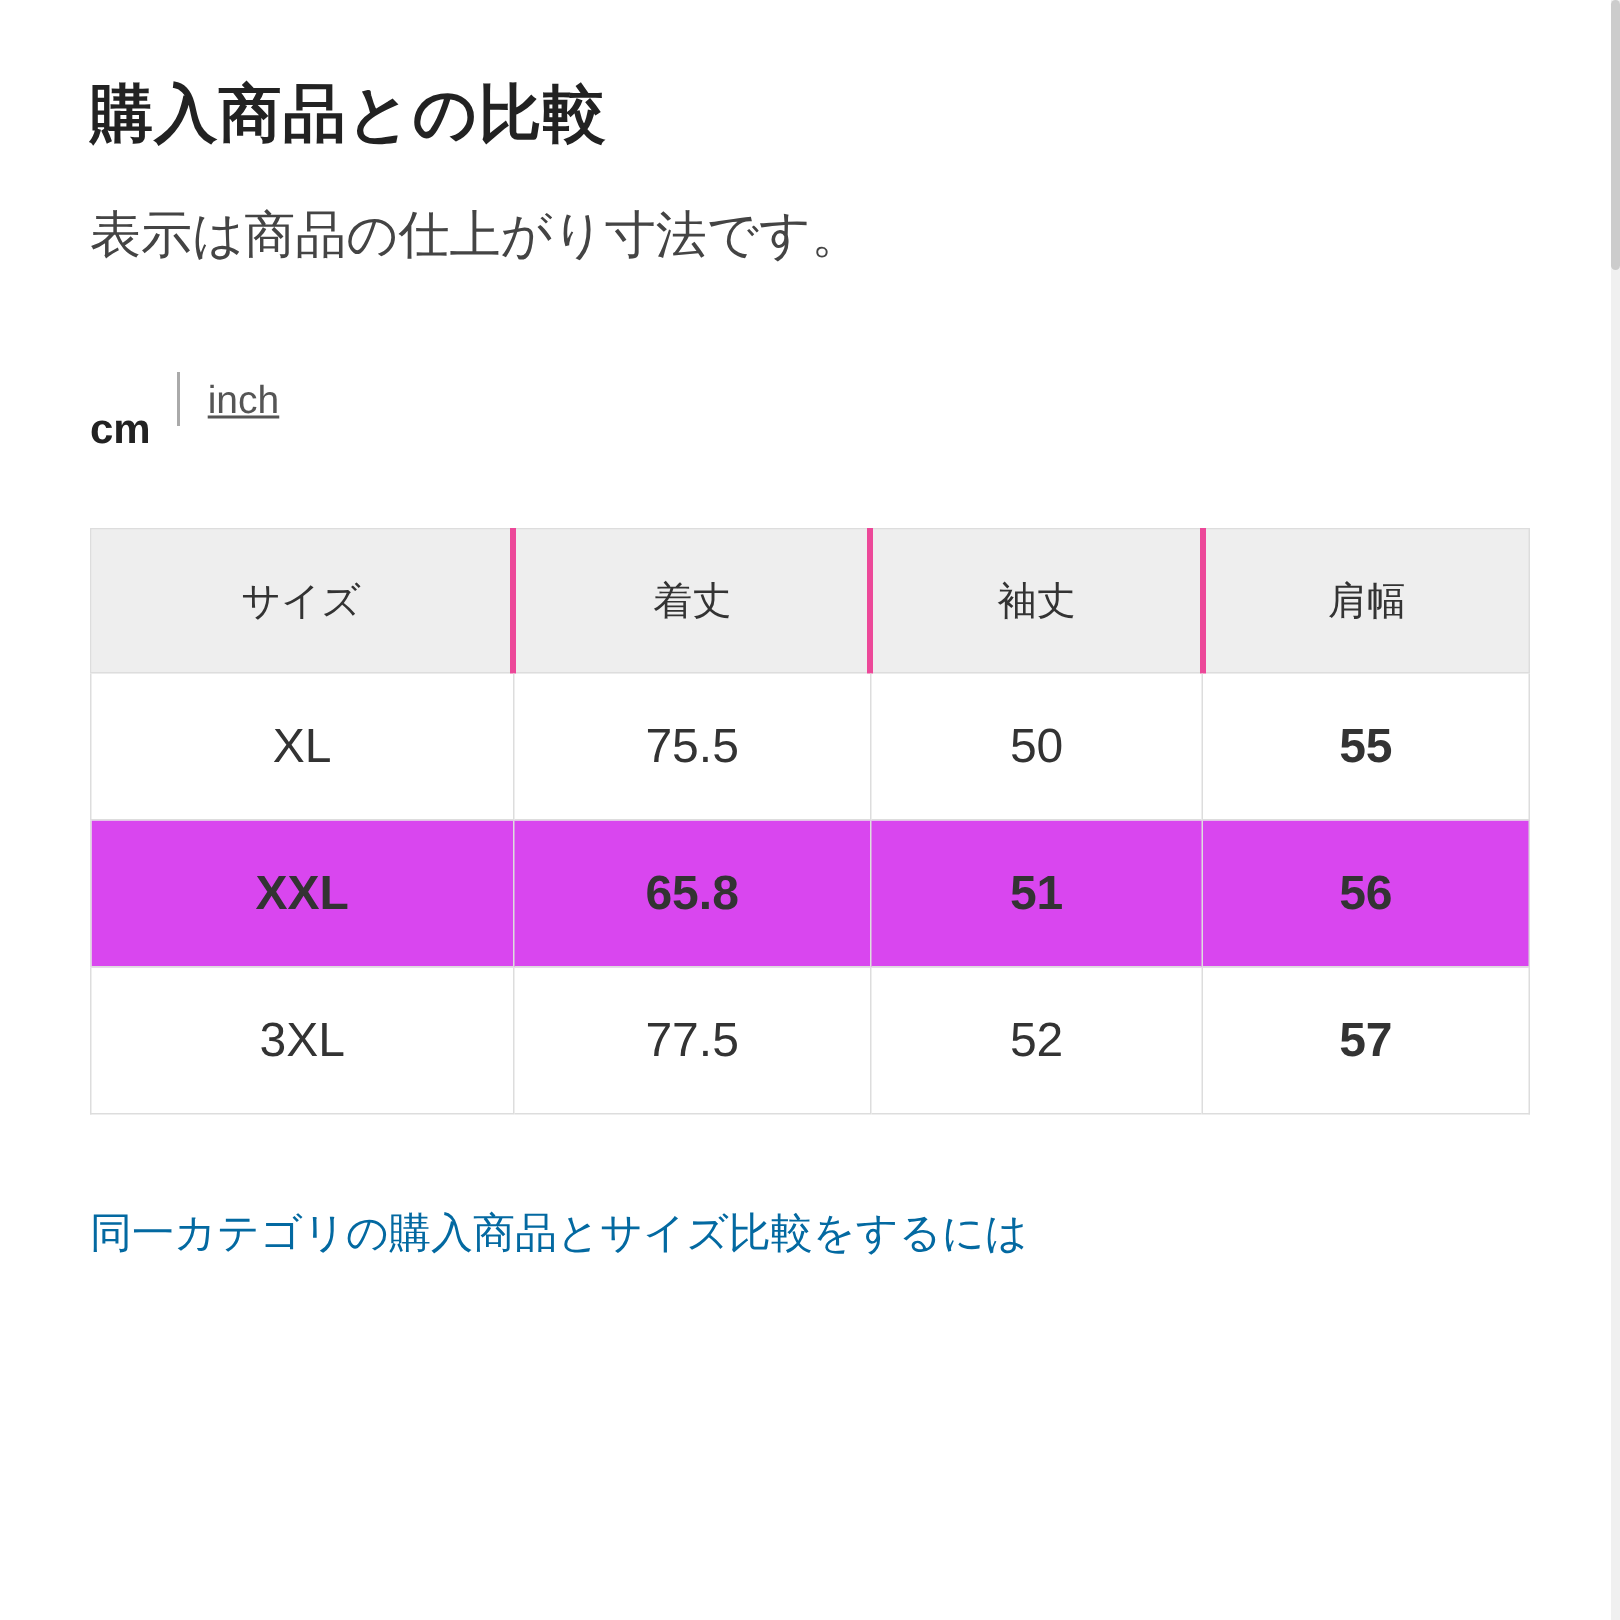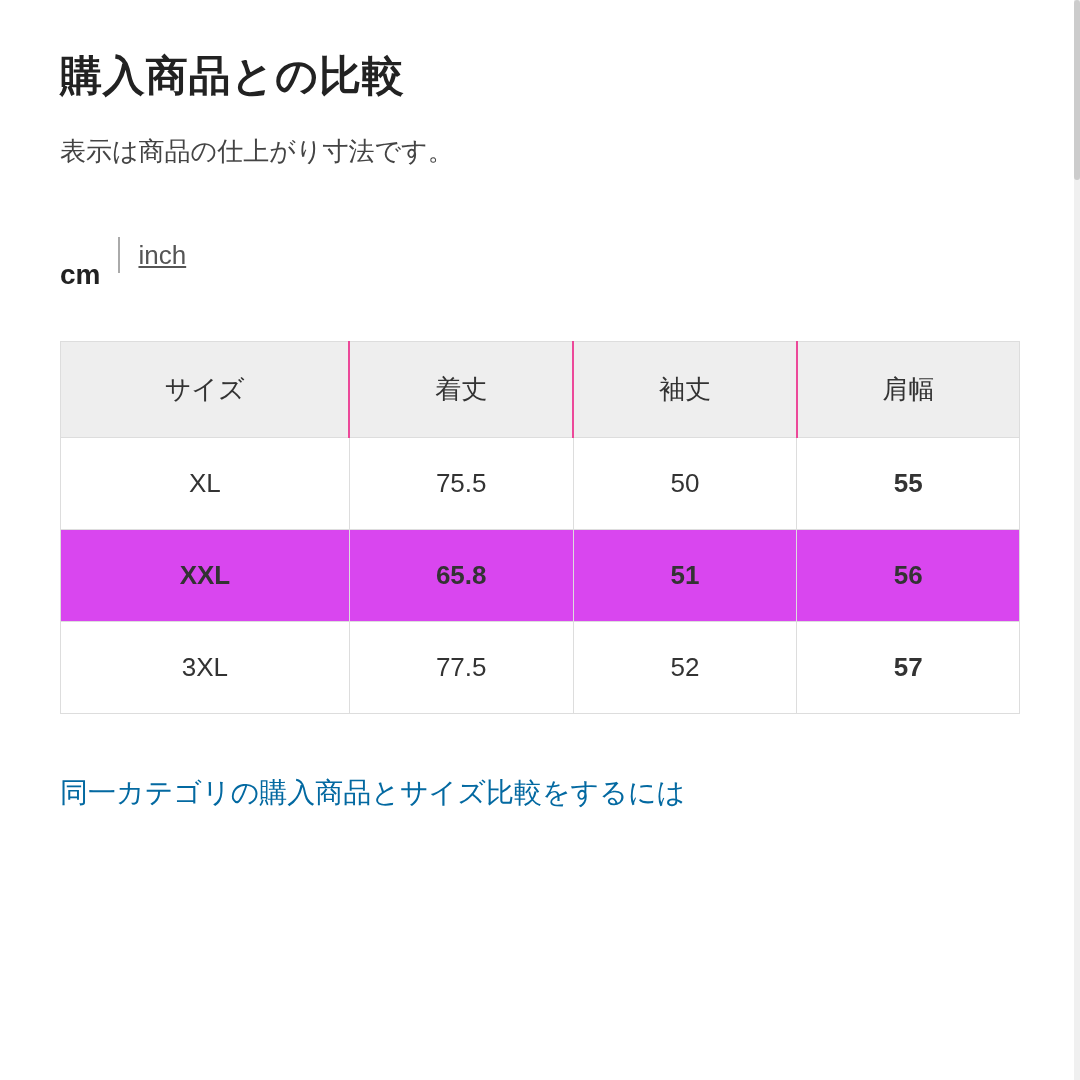--- a/index.html
+++ b/index.html
@@ -23,21 +23,21 @@
 
     .page-title {
       font-size: 42px;
       font-weight: bold;
       color: #222222;
       margin-bottom: 30px;
       letter-spacing: 0.02em;
     }
 
     .subtitle {
-      font-size: 26px;
+      font-size: 34px;
       color: #444444;
       margin-bottom: 50px;
     }
 
     .unit-toggle {
       display: flex;
       align-items: center;
       gap: 0;
       margin-bottom: 50px;
     }
@@ -74,39 +74,39 @@
     .size-table thead tr {
       background-color: #eeeeee;
     }
 
     .size-table thead th {
       padding: 30px 20px;
       font-size: 26px;
       font-weight: normal;
       color: #333333;
       text-align: center;
-      border-right: 2px solid #ec4899;
+      border-right: 4px solid #ec4899;
     }
 
     .size-table thead th:last-child {
       border-right: none;
     }
 
     .size-table tbody tr {
       background-color: #ffffff;
       border-top: 1px solid #dddddd;
     }
 
     .size-table tbody tr.highlighted {
       background-color: #d946ef;
     }
 
     .size-table tbody td {
       padding: 30px 20px;
-      font-size: 26px;
+      font-size: 32px;
       color: #333333;
       text-align: center;
       border-right: 1px solid #dddddd;
     }
 
     .size-table tbody td:last-child {
       border-right: none;
       font-weight: bold;
     }
 

